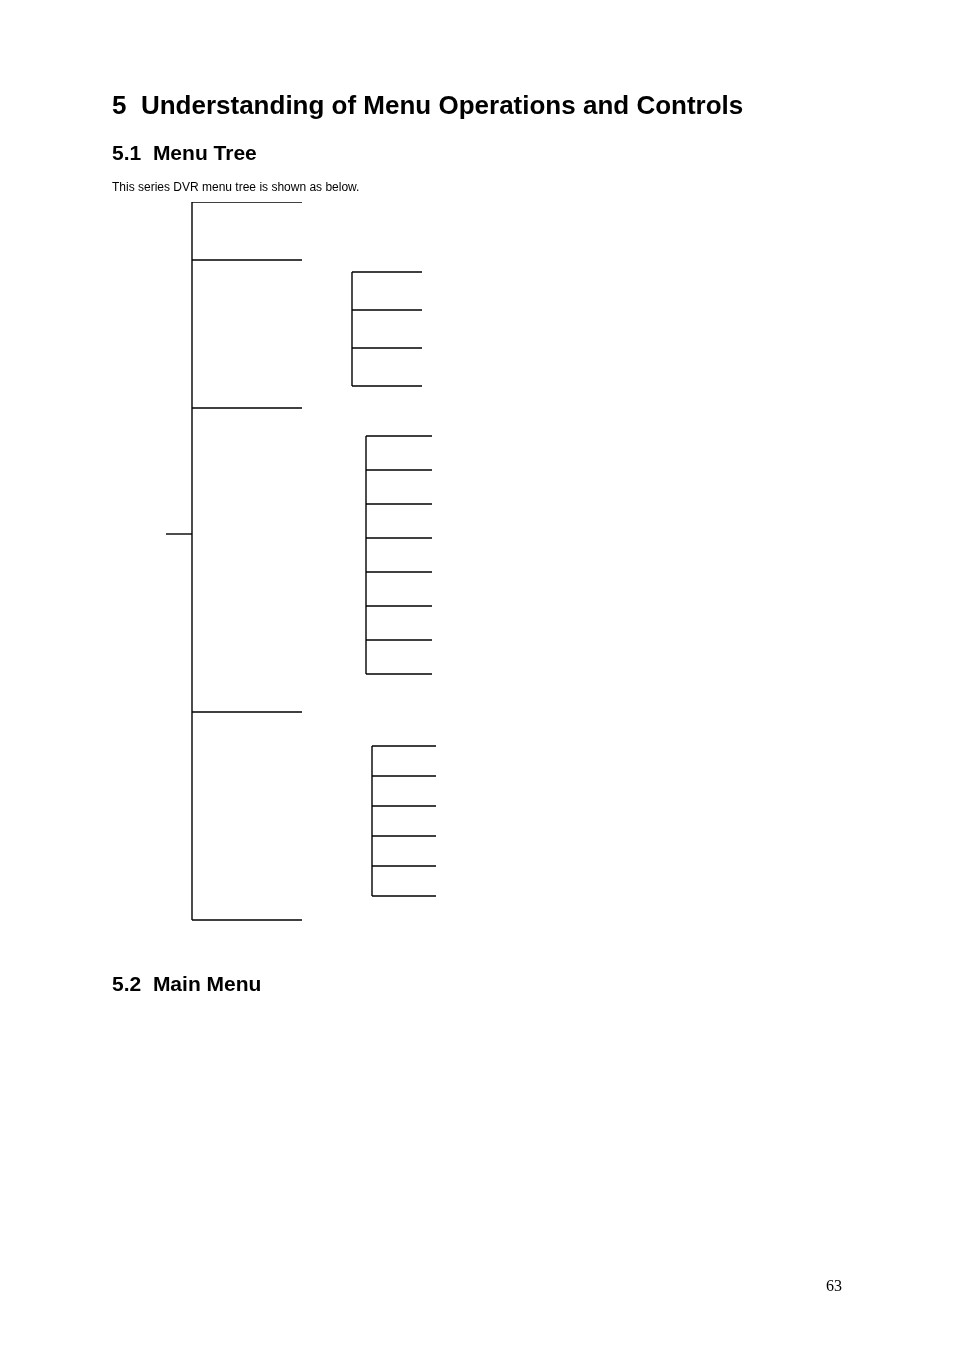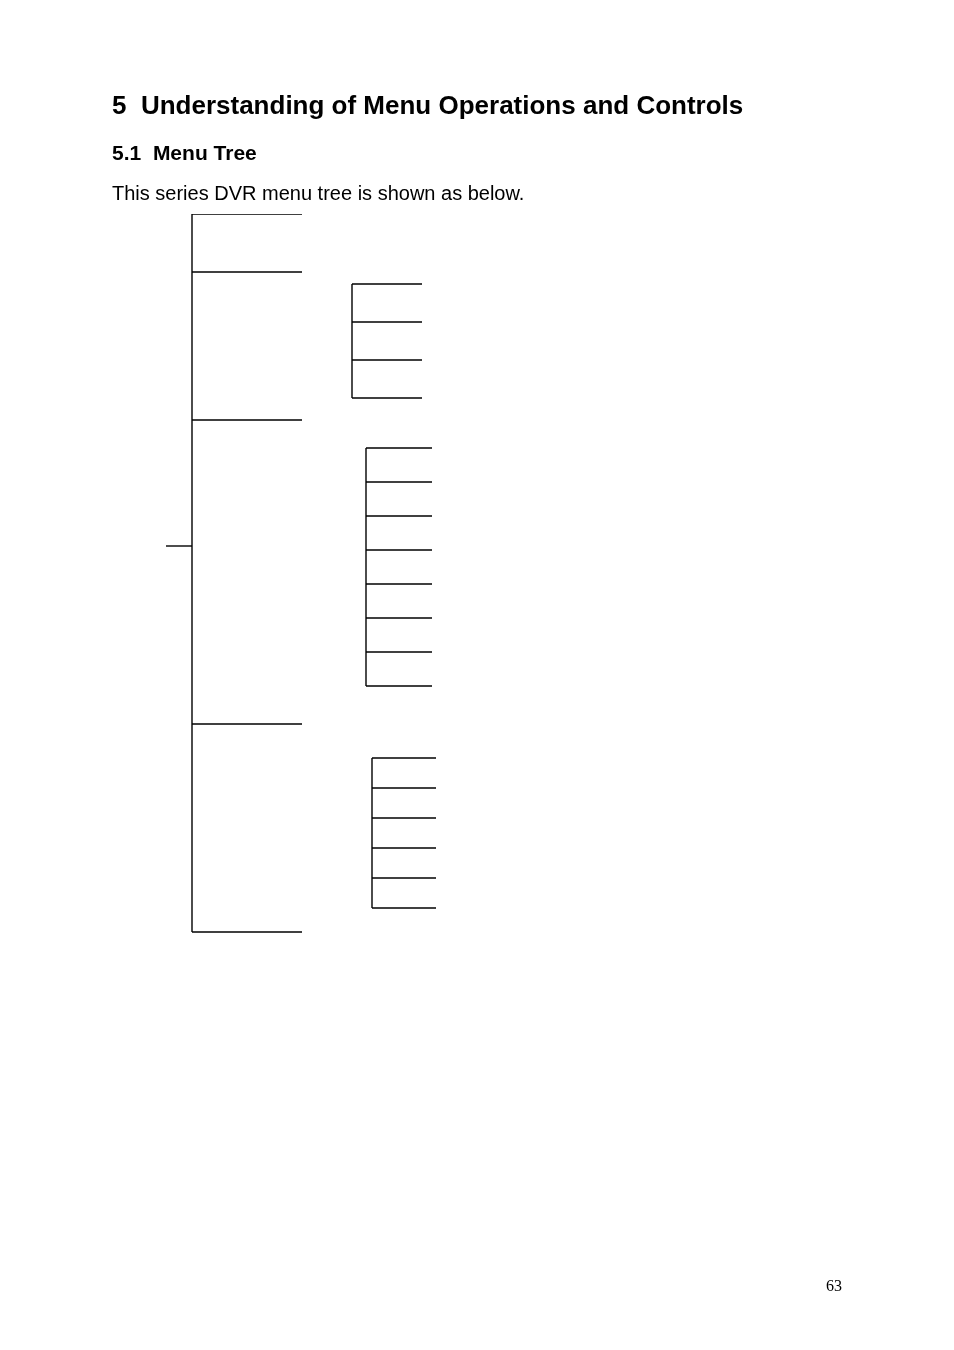--- a/index.html
+++ b/index.html
@@ -20,21 +20,21 @@
     font-size: 26px;
     font-weight: 700;
     margin: 0 0 20px 0;
   }
   .section-title {
     font-size: 21px;
     font-weight: 700;
     margin: 16px 0 14px 0;
   }
   .body-text {
-    font-size: 20px;
+    font-size: 12px;
     font-weight: 400;
     line-height: 1.45;
     margin: 0 0 6px 0;
   }
   .tree-wrap {
     width: 100%;
     margin-bottom: 40px;
   }
   svg { display: block; }
   .page-number {
@@ -101,17 +101,21 @@
         <line x1="260" y1="544" x2="324" y2="544"></line>
         <line x1="260" y1="574" x2="324" y2="574"></line>
         <line x1="260" y1="604" x2="324" y2="604"></line>
         <line x1="260" y1="634" x2="324" y2="634"></line>
         <line x1="260" y1="664" x2="324" y2="664"></line>
         <line x1="260" y1="694" x2="324" y2="694"></line>
       </g>
     </svg>
   </div>
 
+  <h2 class="section-title">
+    <span>5.2</span>
+    &nbsp;<span>Main Menu</span>
+  </h2>
 
 
   <div class="page-number">63</div>
 
 </div>
 
 </body></html>

